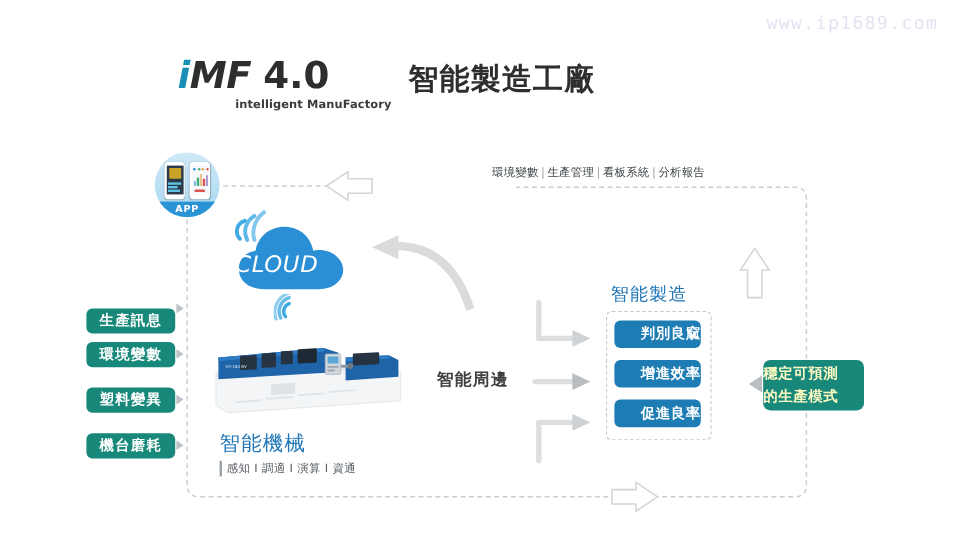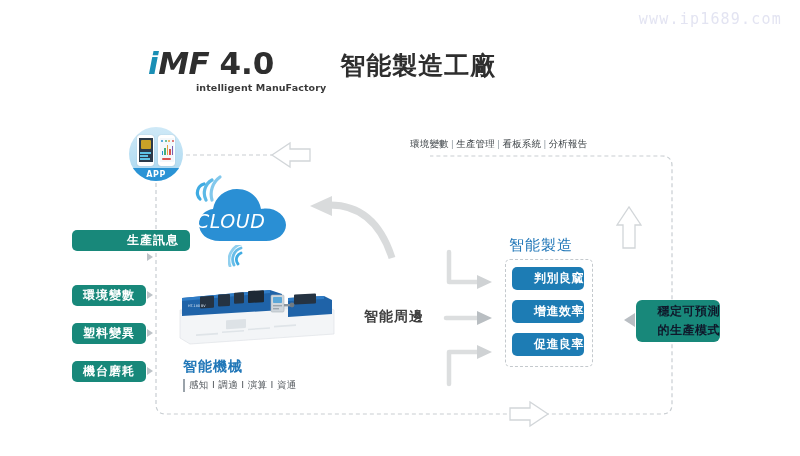--- a/index.html
+++ b/index.html
@@ -217,22 +217,22 @@
     height: 75px;
   }
 
   
   .cap-machine {
     position: absolute;
     left: 183px;
     top: 358px;
   }
   .cap-machine .title {
-    font-size: 14px;
-    font-weight: bold;
+    font-size: 17px;
+    font-weight: normal;
     color: #2177b8;
     letter-spacing: 1px;
   }
   .cap-machine .sub {
     margin-top: 3px;
     font-size: 9.5px;
     color: #555a5f;
     letter-spacing: 0.3px;
     border-left: 2px solid #9aa3aa;
     padding-left: 4px;
@@ -342,25 +342,25 @@
 
   
   .out-chip {
     position: absolute;
     left: 636px;
     top: 300px;
     width: 84px;
     height: 42px;
     background: #18887a;
     border-radius: 6px;
-    color: #0f172a;
+    color: #fef9c3;
     font-size: 12px;
     font-weight: bold;
     letter-spacing: 0.5px;
-    text-align: right;
+    text-align: left;
     line-height: 19px;
     padding-top: 2px;
     box-sizing: border-box;
   }
   .out-arrow {
     position: absolute;
     left: 624px;
     top: 313px;
     width: 0; height: 0;
     border-top: 7px solid transparent;
@@ -503,21 +503,21 @@
     <div class="title">智能機械</div>
     <div class="sub">感知 I 調適 I 演算 I 資通</div>
   </div>
 
   <div class="cap-periph">智能周邊</div>
 
   <div class="mgmt">
     <div class="sub"><span>環境變數</span><span class="sep">|</span><span>生產管理</span><span class="sep">|</span><span>看板系統</span><span class="sep">|</span><span>分析報告</span></div>
   </div>
 
-  <div class="chip" style="top:230px;padding-left:44px;">生產訊息</div>
+  <div class="chip" style="top:257px;">生產訊息</div>
   <div class="chip-arrow" style="top:253px;"></div>
 
   <div class="chip" style="top:285px;">環境變數</div>
   <div class="chip-arrow" style="top:291px;"></div>
 
   <div class="chip" style="top:323px;">塑料變異</div>
   <div class="chip-arrow" style="top:329px;"></div>
 
   <div class="chip" style="top:361px;">機台磨耗</div>
   <div class="chip-arrow" style="top:367px;"></div>

